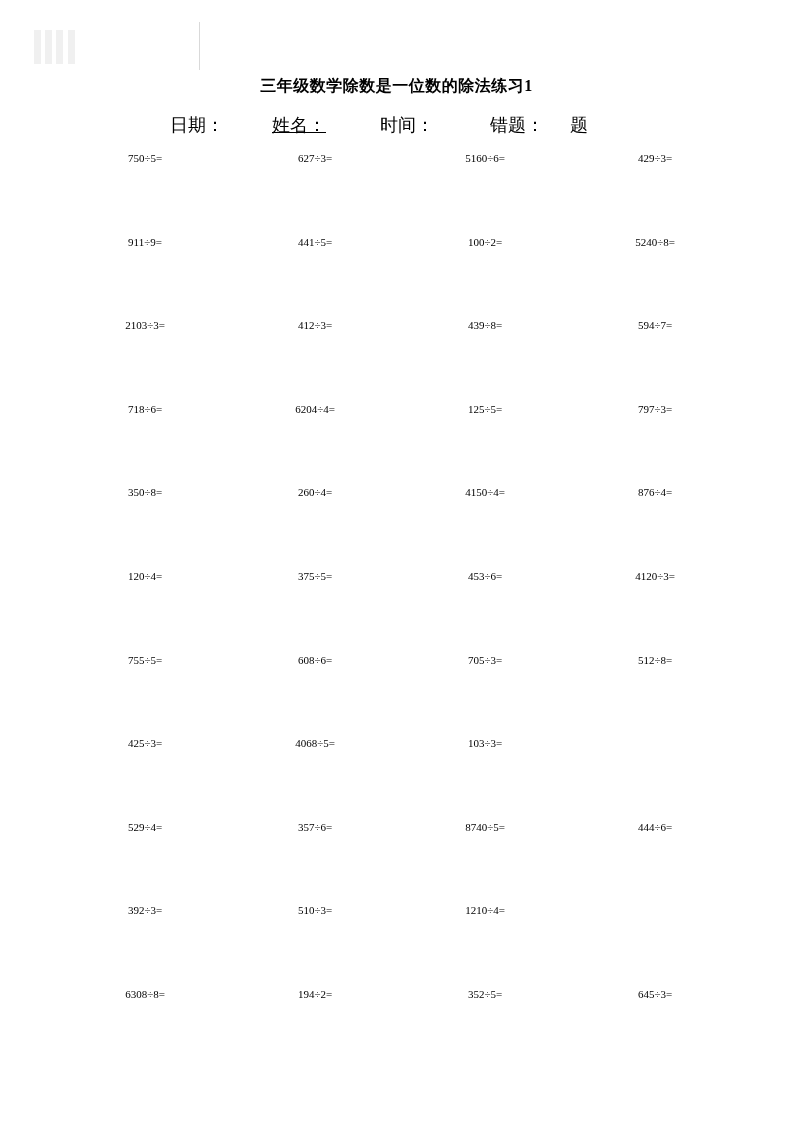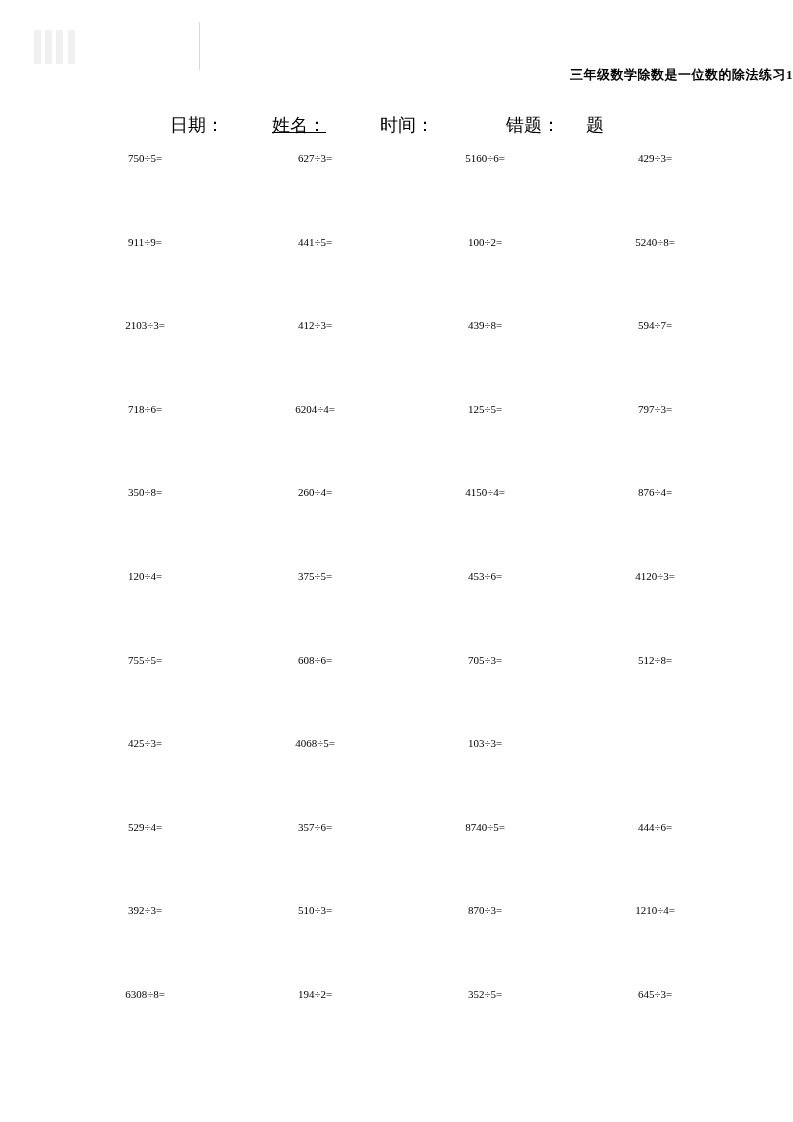--- a/index.html
+++ b/index.html
@@ -40,45 +40,45 @@
     height: 34px;
     background: #f0f0f0;
   }
   .corner-mark .bar:nth-child(1) { left: 6px; }
   .corner-mark .bar:nth-child(2) { left: 17px; }
   .corner-mark .bar:nth-child(3) { left: 28px; }
   .corner-mark .bar:nth-child(4) { left: 40px; }
 
   .title {
     position: absolute;
-    top: 66px;
+    top: 76px;
     left: 0;
     width: 793px;
-    text-align: right;
-    font-size: 13px;
+    text-align: center;
+    font-size: 16px;
     font-weight: bold;
     letter-spacing: 0.5px;
     font-family: "Liberation Serif", "DejaVu Serif", serif;
   }
 
   .meta-row {
     position: absolute;
     top: 113px;
     left: 170px;
     width: 480px;
     display: flex;
     font-size: 18px;
   }
   .meta-cell {
     white-space: nowrap;
   }
   .meta-cell.date  { width: 102px; }
   .meta-cell.name  { width: 108px; text-decoration: underline; }
   .meta-cell.time  { width: 110px; }
-  .meta-cell.wrong { width: 120px; margin-left: 16px; }
+  .meta-cell.wrong { width: 120px; }
   .meta-cell .gap { display: inline-block; width: 26px; }
 
   .grid {
     position: absolute;
     top: 142px;
     left: 60px;
     width: 680px;
   }
   .row {
     display: flex;
@@ -168,21 +168,20 @@
     </div>
     <div class="row">
       <div class="cell">529÷4=</div>
       <div class="cell">357÷6=</div>
       <div class="cell">8740÷5=</div>
       <div class="cell">444÷6=</div>
     </div>
     <div class="row">
       <div class="cell">392÷3=</div>
       <div class="cell">510÷3=</div>
-      <div class="cell">870÷3=</div>
       <div class="cell">1210÷4=</div>
     </div>
     <div class="row">
       <div class="cell">6308÷8=</div>
       <div class="cell">194÷2=</div>
       <div class="cell">352÷5=</div>
       <div class="cell">645÷3=</div>
     </div>
   </div>
 

